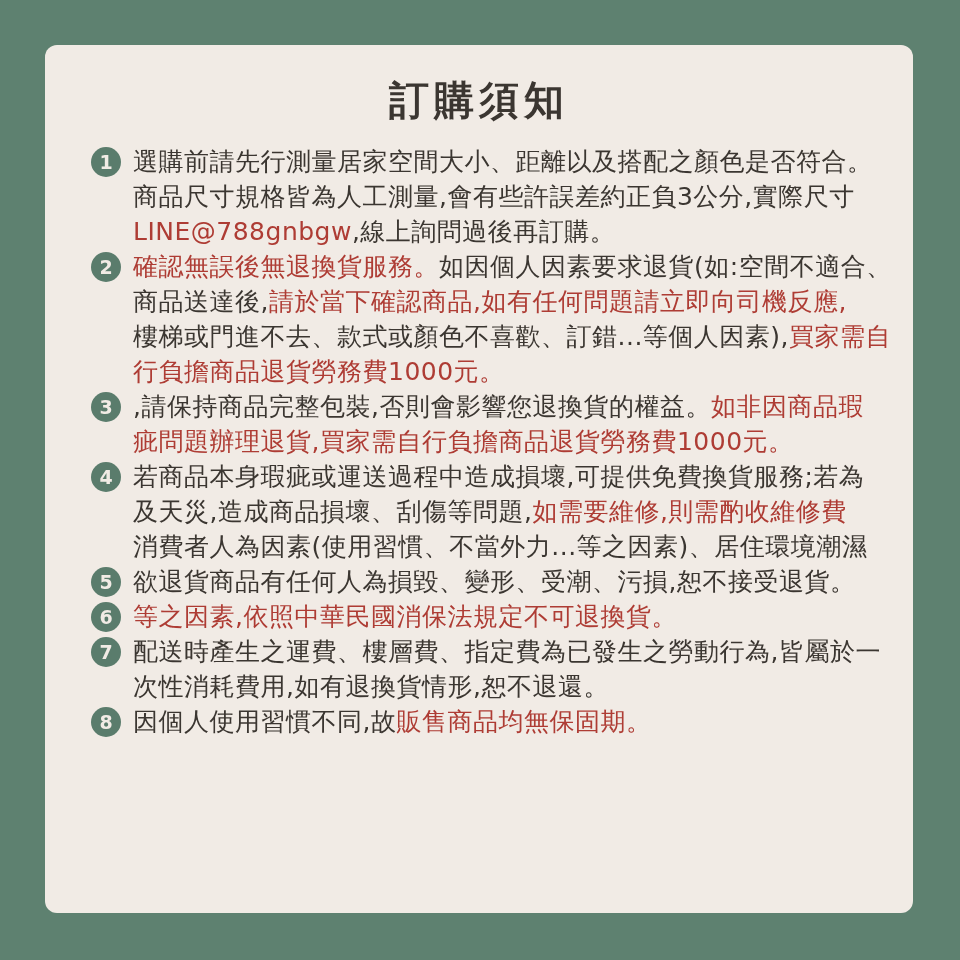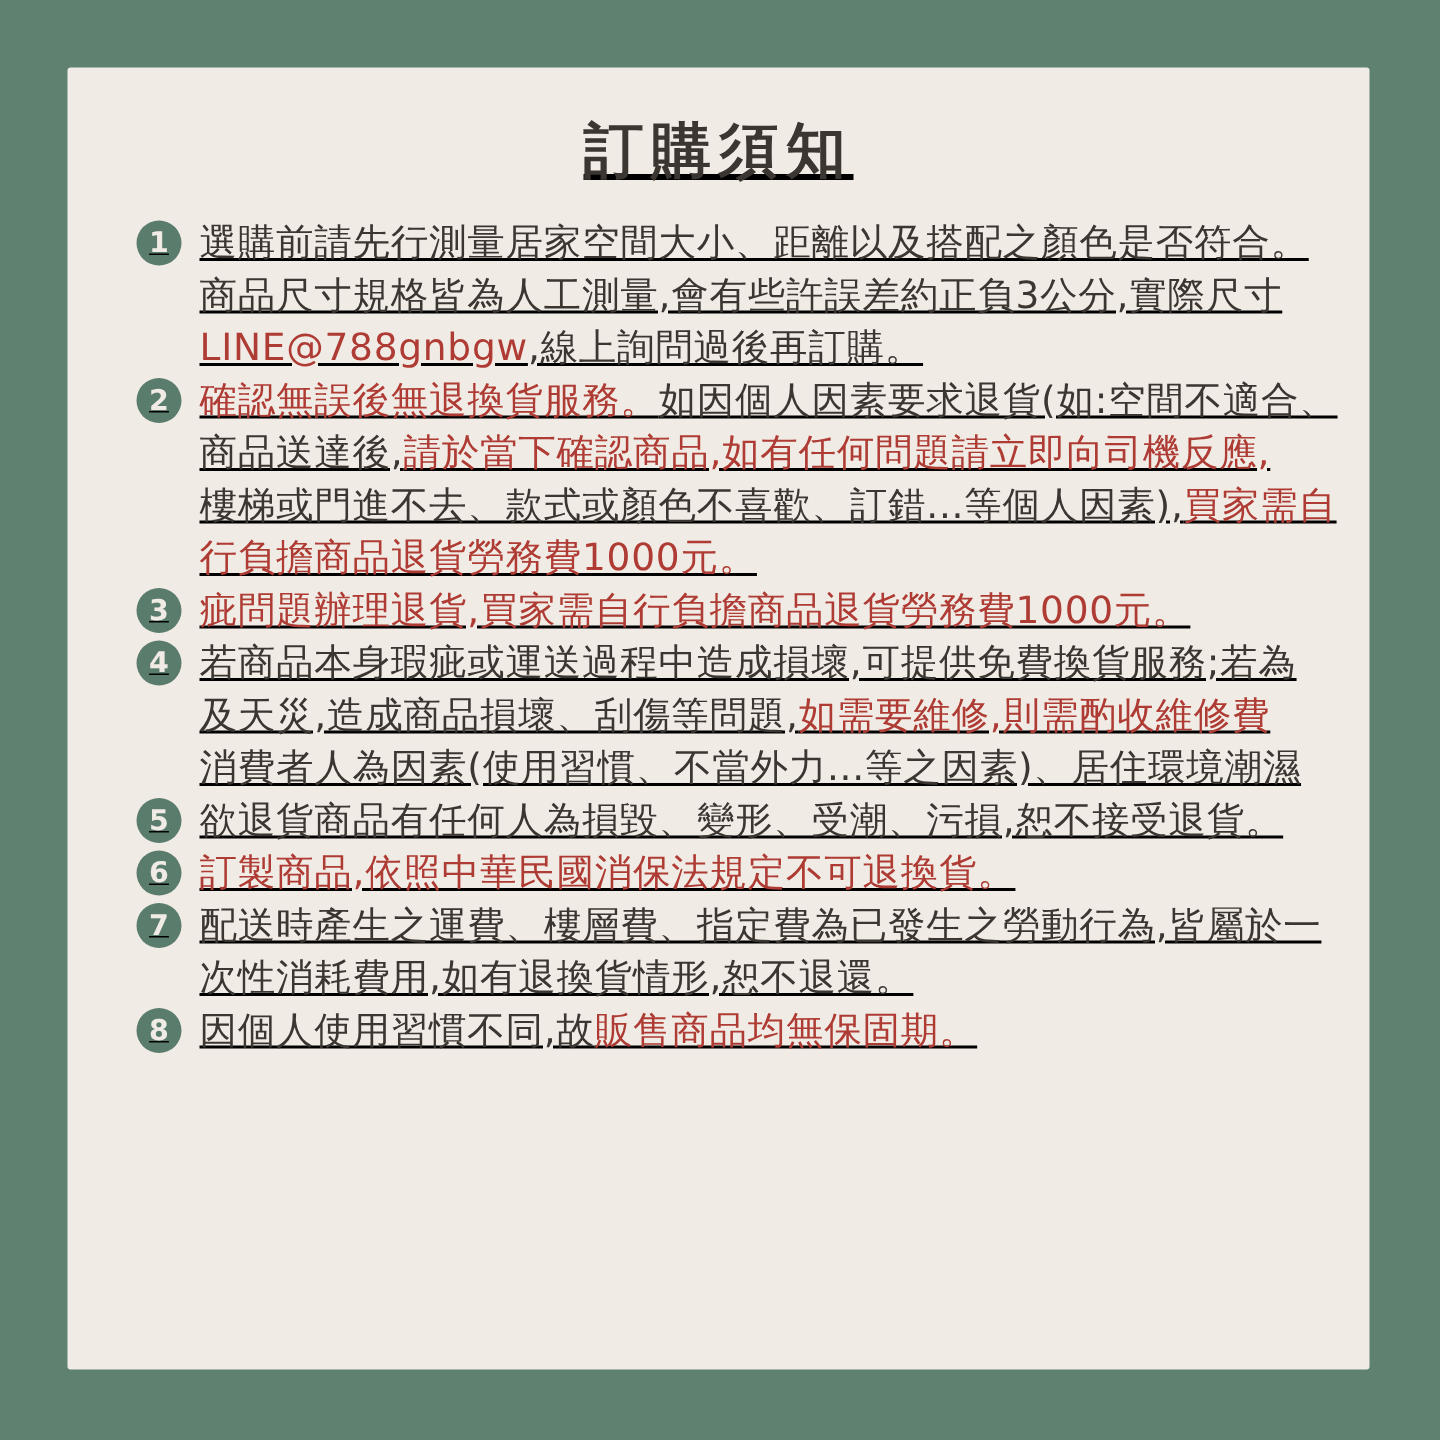--- a/index.html
+++ b/index.html
@@ -10,22 +10,21 @@
   }
   .frame {
     position: relative;
     width: 960px; height: 960px;
     background: var(--green, #5e8170);
   }
   .panel {
     position: absolute;
     left: 45px; top: 45px; right: 47px; bottom: 47px;
     background: var(--cream, #f1ebe5);
-    border-radius: 2px;
-    text-decoration: underline;
+    border-radius: 12px;
   }
   .title {
     text-align: center;
     margin-top: 28px;
     font-size: 40px;
     font-weight: bold;
     letter-spacing: 5px;
     color: var(--dark, #3b3631);
   }
   .subtitle {
@@ -86,41 +85,42 @@
           <div class="item-body">
             <div class="line"><span class="red">確認無誤後無退換貨服務。</span><span>如因個人因素要求退貨(如:空間不適合、</span></div>
             <div class="line"><span>商品送達後,</span><span class="red">請於當下確認商品,如有任何問題請立即向司機反應,</span></div>
             <div class="line"><span>樓梯或門進不去、款式或顏色不喜歡、訂錯...等個人因素),</span><span class="red">買家需自</span></div>
             <div class="line"><span class="red">行負擔商品退貨勞務費1000元。</span></div>
           </div>
         </div>
         <div class="item">
           <span class="badge">3</span>
           <div class="item-body">
+            <div class="line"><span>,請保持商品完整包裝,否則會影響您退換貨的權益。</span><span class="red">如非因商品瑕</span></div>
             <div class="line"><span class="red">疵問題辦理退貨,買家需自行負擔商品退貨勞務費1000元。</span></div>
           </div>
         </div>
         <div class="item">
           <span class="badge">4</span>
           <div class="item-body">
             <div class="line"><span>若商品本身瑕疵或運送過程中造成損壞,可提供免費換貨服務;若為</span></div>
             <div class="line"><span>及天災,造成商品損壞、刮傷等問題,</span><span class="red">如需要維修,則需酌收維修費</span></div>
             <div class="line"><span>消費者人為因素(使用習慣、不當外力...等之因素)、居住環境潮濕</span></div>
           </div>
         </div>
         <div class="item">
           <span class="badge">5</span>
           <div class="item-body">
             <div class="line"><span>欲退貨商品有任何人為損毀、變形、受潮、污損,恕不接受退貨。</span></div>
           </div>
         </div>
         <div class="item">
           <span class="badge">6</span>
           <div class="item-body">
-            <div class="line"><span class="red">訂製商品,依照中華民國消保法規定不可退換貨。</span></div>
+            <div class="line"><span class="red">等之因素,依照中華民國消保法規定不可退換貨。</span></div>
           </div>
         </div>
         <div class="item">
           <span class="badge">7</span>
           <div class="item-body">
             <div class="line"><span>配送時產生之運費、樓層費、指定費為已發生之勞動行為,皆屬於一</span></div>
             <div class="line"><span>次性消耗費用,如有退換貨情形,恕不退還。</span></div>
           </div>
         </div>
         <div class="item">

